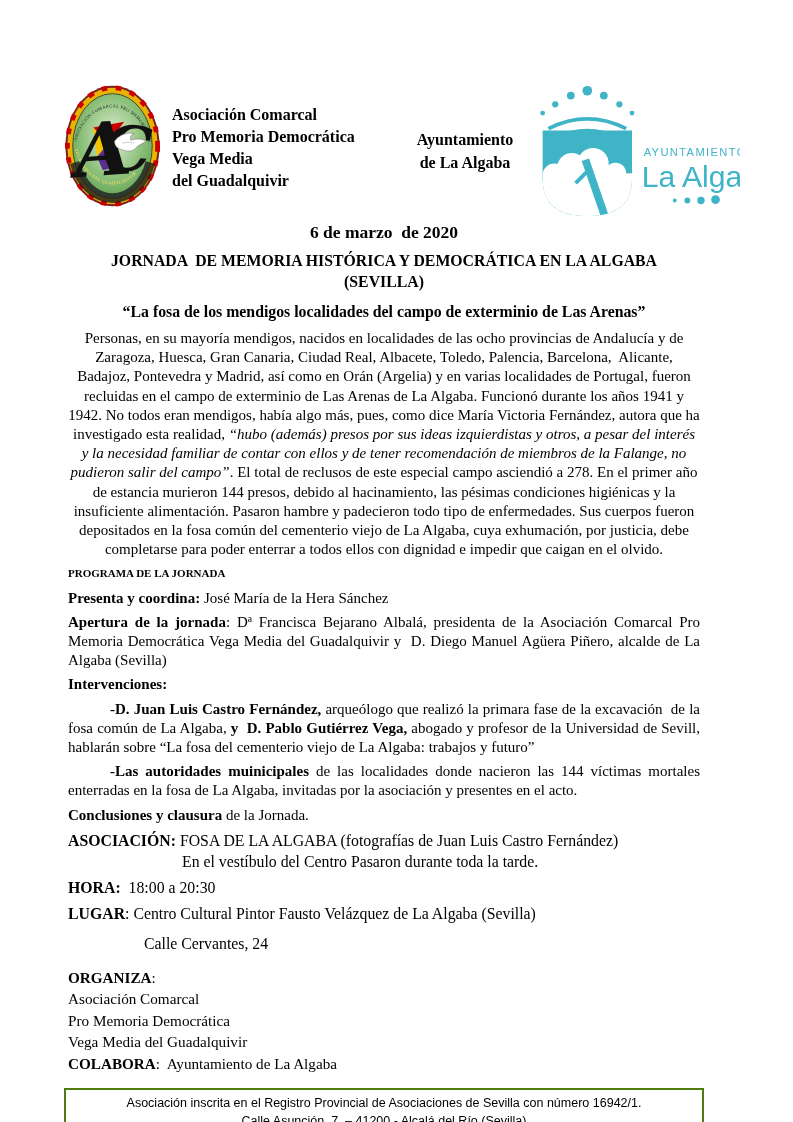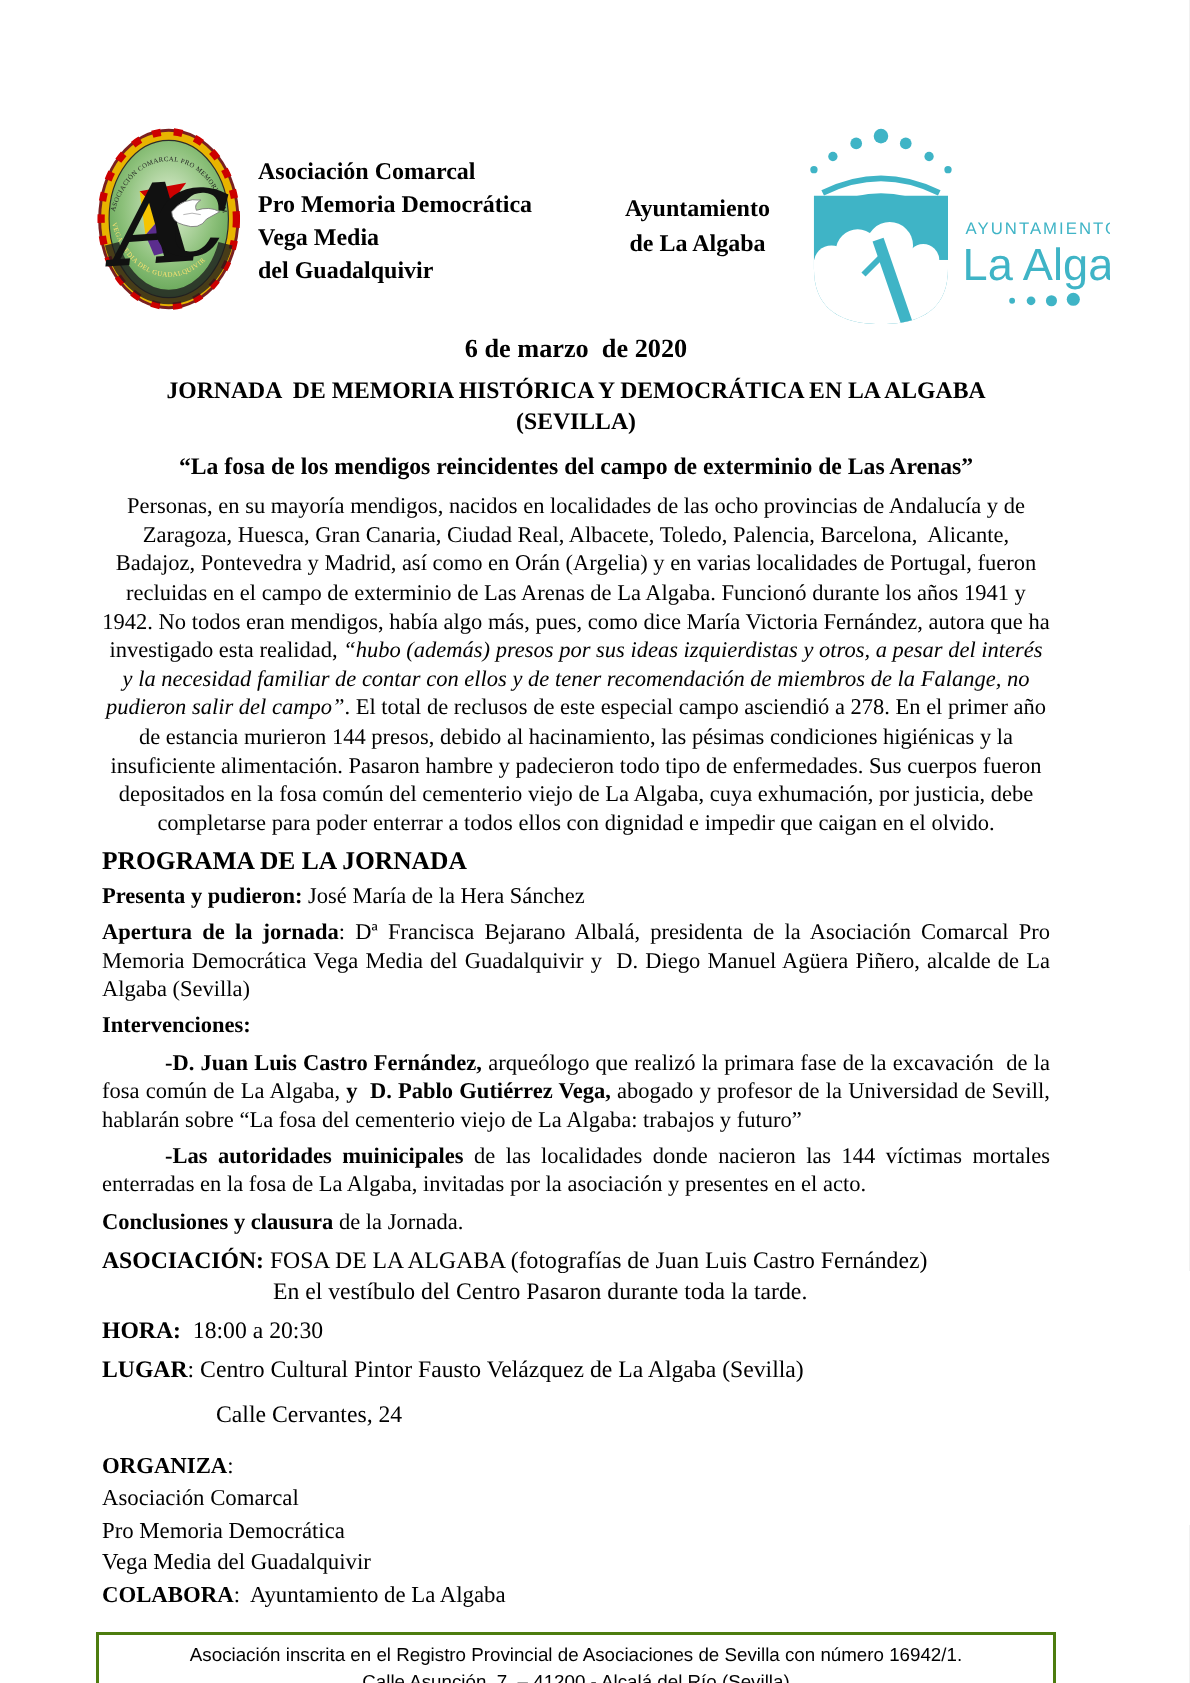--- a/index.html
+++ b/index.html
@@ -28,21 +28,21 @@
     position:absolute; left:0; top:212px; width:728px;
     padding:0 28px 0 68px; box-sizing:border-box;
     font-size:15px; line-height:19.2px;
   }
   .b { font-weight:bold; }
   .i { font-style:italic; }
   .date-line { text-align:center; font-weight:bold; font-size:17.5px; line-height:24px; margin-top:8px; }
   .main-title { text-align:center; font-weight:bold; font-size:15.8px; line-height:21px; margin-top:6px; }
   .quote-title { text-align:center; font-weight:bold; font-size:15.8px; line-height:21px; margin-top:9px; }
   .intro { text-align:center; margin:7px 0 0 0; }
-  .prog-heading { font-weight:bold; font-size:17px; margin:5px 0 0 0; }
+  .prog-heading { font-weight:bold; font-size:11px; margin:5px 0 0 0; }
   p.pline { margin:5px 0 0 0; }
   .just { text-align:justify; }
   .indent { text-indent:42px; }
   .detail { font-size:15.8px; line-height:21px; }
   .expo { margin:13px 0 0 0; }
   .expo-2 { margin:0 0 0 114px; }
   .hora { margin:14px 0 0 0; }
   .lugar { margin:6px 0 0 0; }
   .calle { margin:9px 0 0 76px; }
   .organiza-row { display:flex; margin:13px 0 0 0; font-size:15.2px; line-height:21.5px;flex-direction:column; }
@@ -143,27 +143,27 @@
         <circle cx="194" cy="121" r="4.5"></circle>
       </g>
     </svg>
   </div>
 
   <div class="content">
 
     <div class="date-line" data-bind="title.date">6 de marzo  de 2020</div>
     <div class="main-title" data-bind="title.line1">JORNADA  DE MEMORIA HISTÓRICA Y DEMOCRÁTICA EN LA ALGABA</div>
     <div class="main-title" style="margin-top:0" data-bind="title.line2">(SEVILLA)</div>
-    <div class="quote-title" data-bind="title.quote">“La fosa de los mendigos reincidentes del campo de exterminio de Las Arenas”</div>
+    <div class="quote-title" data-bind="title.quote">“La fosa de los mendigos localidades del campo de exterminio de Las Arenas”</div>
 
     <p class="intro"><span data-bind="intro.part1">Personas, en su mayoría mendigos, nacidos en localidades de las ocho provincias de Andalucía y de Zaragoza, Huesca, Gran Canaria, Ciudad Real, Albacete, Toledo, Palencia, Barcelona,  Alicante,  Badajoz, Pontevedra y Madrid, así como en Orán (Argelia) y en varias localidades de Portugal, fueron recluidas en el campo de exterminio de Las Arenas de La Algaba. Funcionó durante los años 1941 y 1942. No todos eran mendigos, había algo más, pues, como dice María Victoria Fernández, autora que ha investigado esta realidad, </span><span class="i" data-bind="intro.italic">“hubo (además) presos por sus ideas izquierdistas y otros, a pesar del interés y la necesidad familiar de contar con ellos y de tener recomendación de miembros de la Falange, no pudieron salir del campo”</span><span data-bind="intro.part2">. El total de reclusos de este especial campo asciendió a 278. En el primer año de estancia murieron 144 presos, debido al hacinamiento, las pésimas condiciones higiénicas y la insuficiente alimentación. Pasaron hambre y padecieron todo tipo de enfermedades. Sus cuerpos fueron depositados en la fosa común del cementerio viejo de La Algaba, cuya exhumación, por justicia, debe completarse para poder enterrar a todos ellos con dignidad e impedir que caigan en el olvido.</span></p>
 
     <div class="prog-heading" data-bind="program.heading">PROGRAMA DE LA JORNADA</div>
 
-    <p class="pline"><span class="b" data-bind="program.presenta_label">Presenta y pudieron:</span><span data-bind="program.presenta_text"> José María de la Hera Sánchez</span></p>
+    <p class="pline"><span class="b" data-bind="program.presenta_label">Presenta y coordina:</span><span data-bind="program.presenta_text"> José María de la Hera Sánchez</span></p>
 
     <p class="pline just"><span class="b" data-bind="program.apertura_label">Apertura de la jornada</span><span data-bind="program.apertura_text">: Dª Francisca Bejarano Albalá, presidenta de la Asociación Comarcal Pro Memoria Democrática Vega Media del Guadalquivir y  D. Diego Manuel Agüera Piñero, alcalde de La Algaba (Sevilla)</span></p>
 
     <p class="pline b" data-bind="program.intervenciones_label">Intervenciones:</p>
 
 
     <p class="pline just indent"><span class="b" data-bind="program.item2_bold1">-D. Juan Luis Castro Fernández,</span><span data-bind="program.item2_text1"> arqueólogo que realizó la primara fase de la excavación  de la fosa común de La Algaba, </span><span class="b" data-bind="program.item2_bold2">y  D. Pablo Gutiérrez Vega,</span><span data-bind="program.item2_text2"> abogado y profesor de la Universidad de Sevill, hablarán sobre “La fosa del cementerio viejo de La Algaba: trabajos y futuro”</span></p>
 
     <p class="pline just indent"><span class="b" data-bind="program.item3_bold">-Las autoridades muinicipales</span><span data-bind="program.item3_text"> de las localidades donde nacieron las 144 víctimas mortales enterradas en la fosa de La Algaba, invitadas por la asociación y presentes en el acto.</span></p>
 

